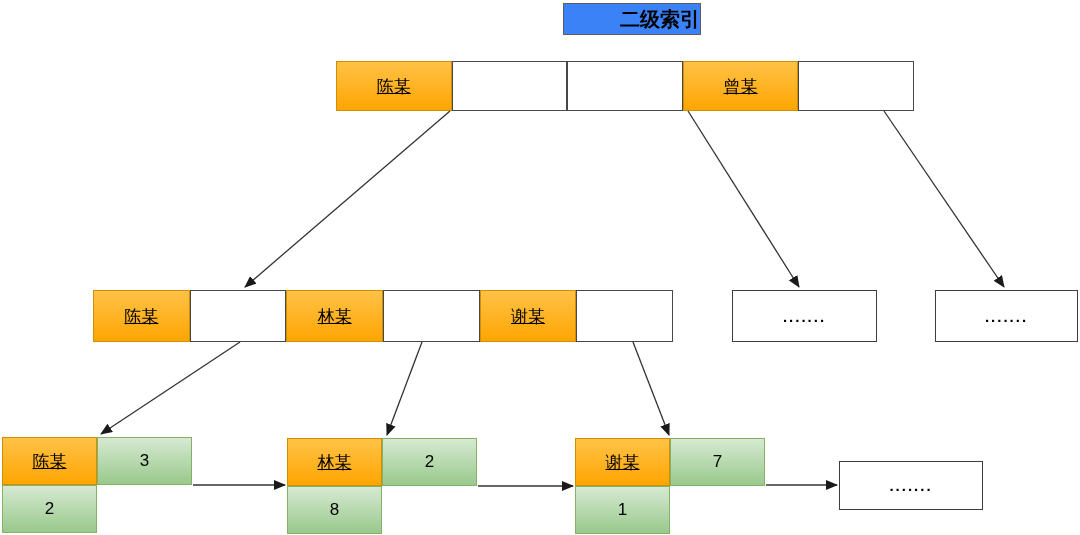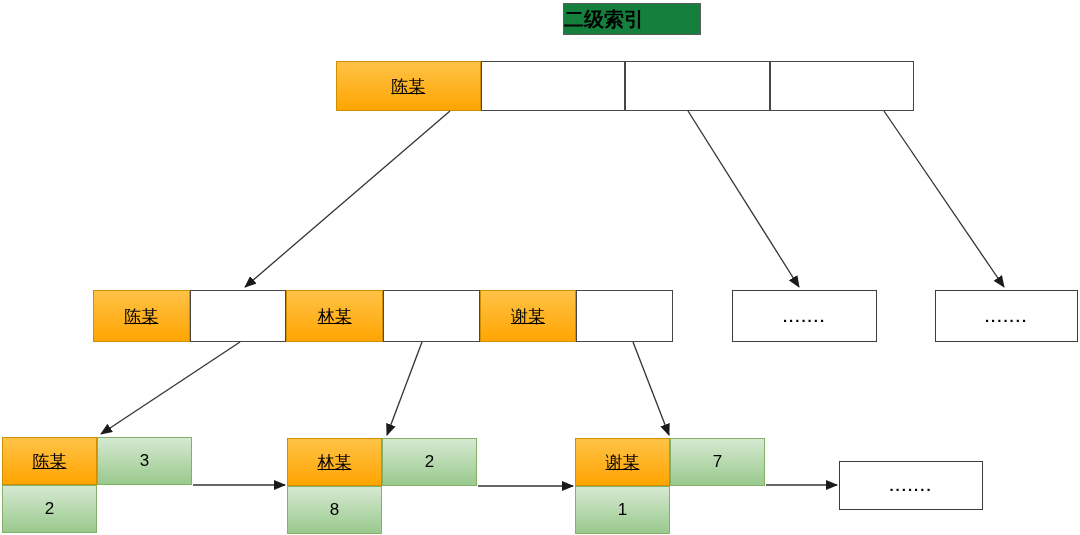--- a/index.html
+++ b/index.html
@@ -12,24 +12,24 @@
     position: relative;
     width: 1080px;
     height: 535px;
     background: #ffffff;
     overflow: hidden;
   }
   .title-box {
     position: absolute;
     left: 563px; top: 3px;
     width: 138px; height: 32px;
-    background: #15803d;
+    background: #3b82f6;
     border: 1.5px solid #5c5c5c;
     box-sizing: border-box;
-    display: flex; align-items: center; justify-content: flex-start;
+    display: flex; align-items: center; justify-content: flex-end;
     font-size: 20px; font-weight: bold; color: #000;
   }
   .row-node {
     position: absolute;
     display: flex;
     box-sizing: border-box;
   }
   .row-node .cell {
     flex: 1 1 0;
     display: flex; align-items: center; justify-content: center;
@@ -84,20 +84,21 @@
 <div class="canvas">
 
   <div class="title-box">
     <span>二级索引</span>
   </div>
 
   <div class="row-node" style="left:336px; top:61px; width:578px; height:50px;">
     <div class="cell key">陈某</div>
     <div class="cell ptr"></div>
     <div class="cell ptr"></div>
+    <div class="cell key">曾某</div>
     <div class="cell ptr"></div>
   </div>
 
   <div class="row-node" style="left:93px; top:290px; width:580px; height:52px;">
     <div class="cell key">陈某</div>
     <div class="cell ptr"></div>
     <div class="cell key">林某</div>
     <div class="cell ptr"></div>
     <div class="cell key">谢某</div>
     <div class="cell ptr"></div>

